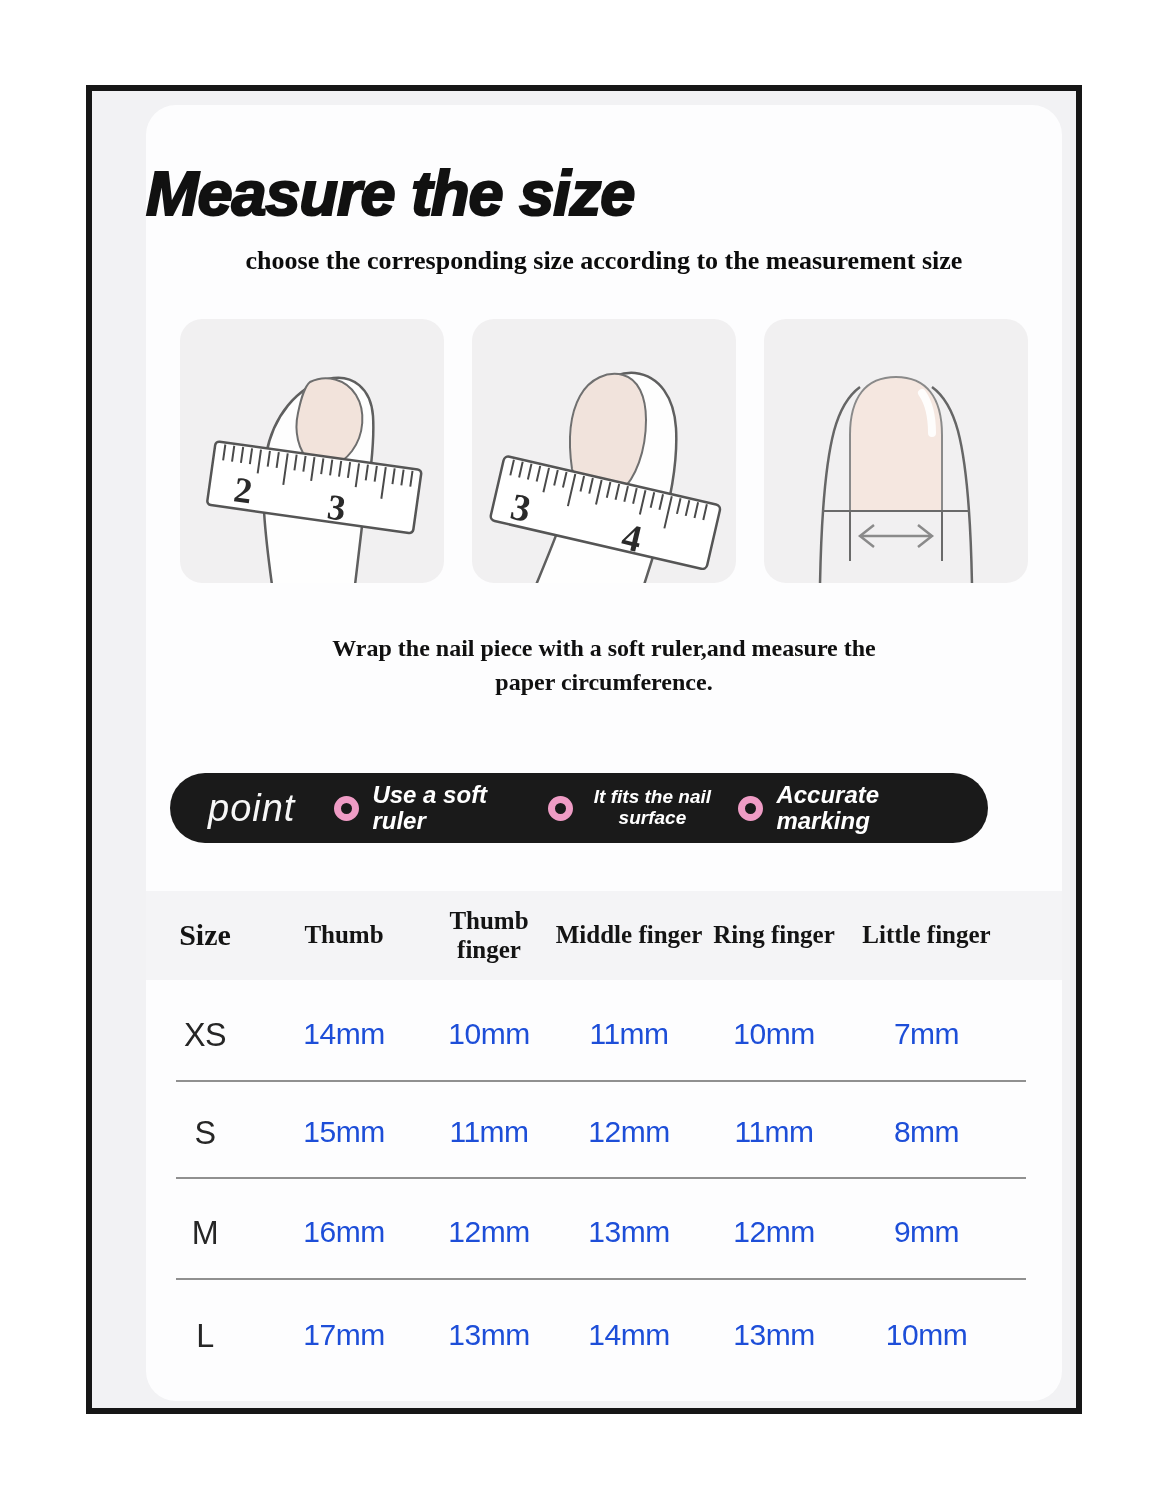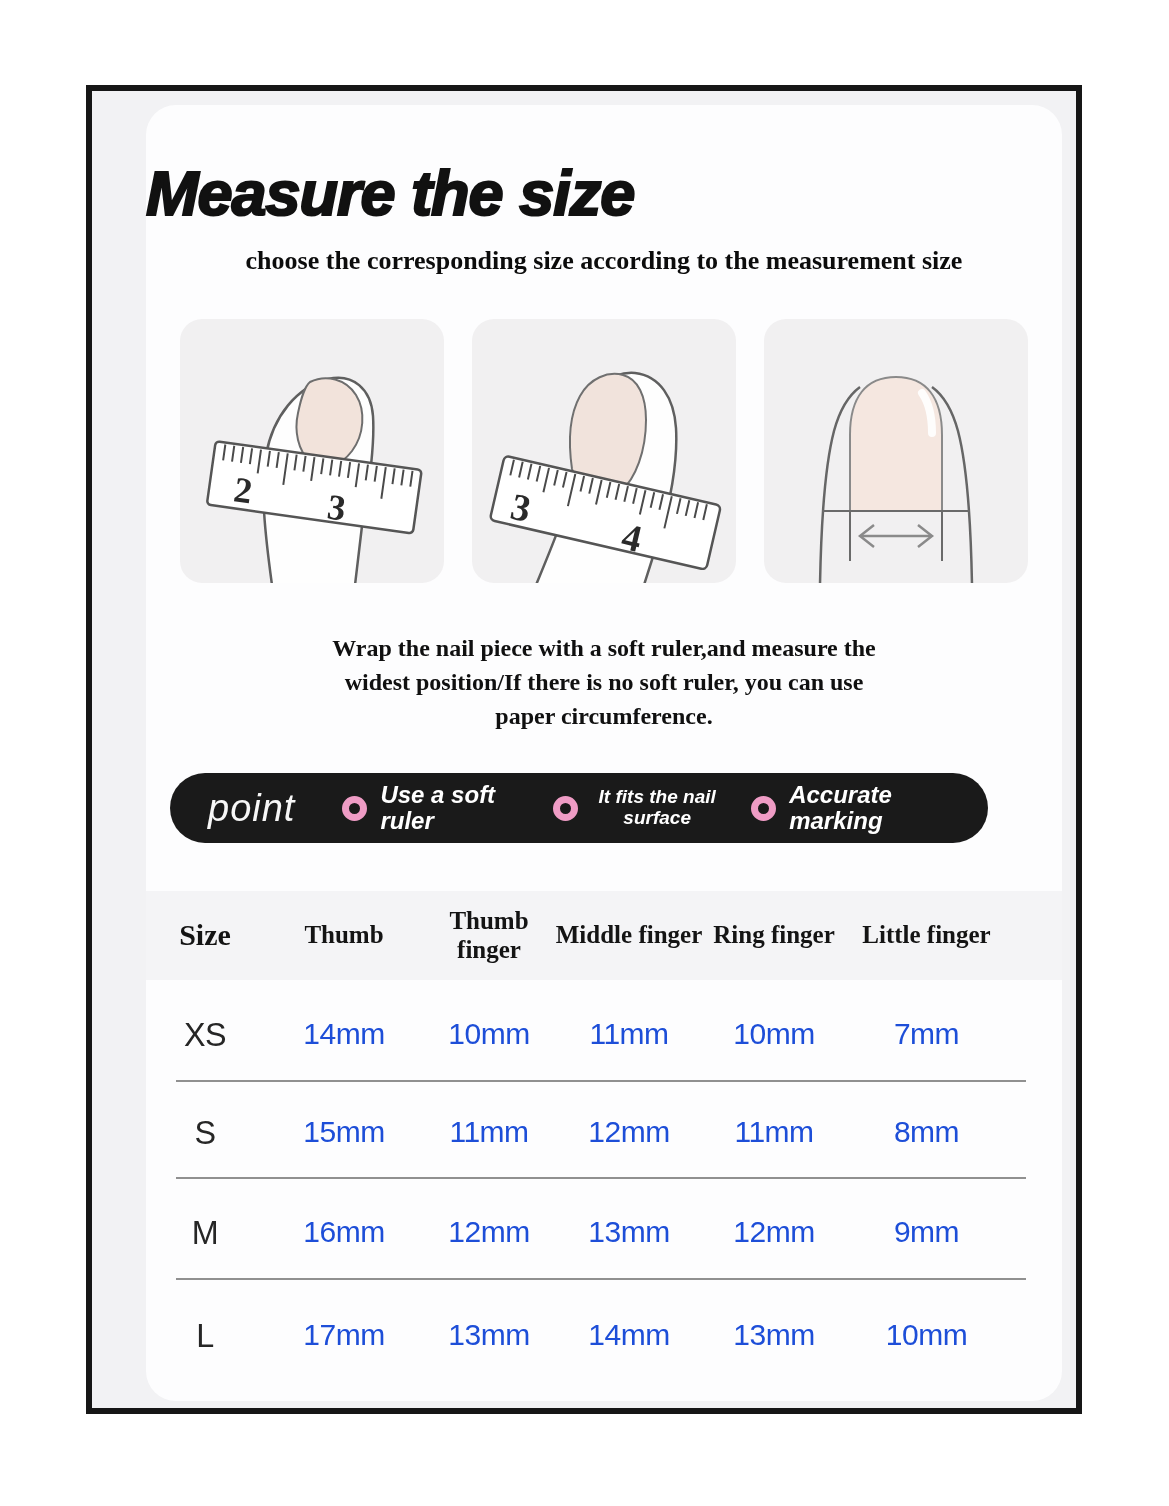--- a/index.html
+++ b/index.html
@@ -37,21 +37,21 @@
     font-family:"Liberation Serif",serif;font-weight:700;font-size:24px;
     line-height:34px;color:#101010;margin-top:20px;
   }
   .para2{
     position:absolute;top:624px;left:0;width:100%;text-align:center;
     font-family:"Liberation Serif",serif;font-weight:700;font-size:24px;color:#101010;
   }
   .pill{
     position:absolute;top:668px;left:24px;width:818px;height:70px;border-radius:38px;
     background:#1a1a1a;display:flex;align-items:center;box-sizing:border-box;
-    padding:0 30px 0 38px;color:#fff;gap:8px;
+    padding:0 30px 0 38px;color:#fff;
   }
   .point-label{
     font-style:italic;font-weight:400;font-size:38px;color:#f7f7f7;
     margin-right:39px;letter-spacing:1px;
   }
   .pill-item{display:flex;align-items:center;}
   .pill-item + .pill-item{margin-left:20px;}
   .ring{
     width:11px;height:11px;border-radius:50%;border:7px solid #ef9cc5;
     background:#1a1a1a;margin-right:13px;flex:0 0 auto;
@@ -132,21 +132,20 @@
           <g>
             <path d="M98,217 L166,217" stroke="#8a8a8a" stroke-width="2.5" fill="none"></path>
             <path d="M110,206 L96,217 L110,228 M154,206 L168,217 L154,228" stroke="#8a8a8a" stroke-width="2.5" fill="none"></path>
           </g>
         </svg>
       </div>
     </div>
 
     <div class="para1">
       <div>Wrap the nail piece with a soft ruler,and measure the</div>
-      <div>widest position/If there is no soft ruler, you can use</div>
       <div>paper circumference.</div>
     </div>
 
     <div class="pill">
       <span class="point-label">point</span>
       <span class="pill-item">
         <span class="ring"></span>
         <span class="pill-text">Use a soft ruler</span>
       </span>
       <span class="pill-item">

